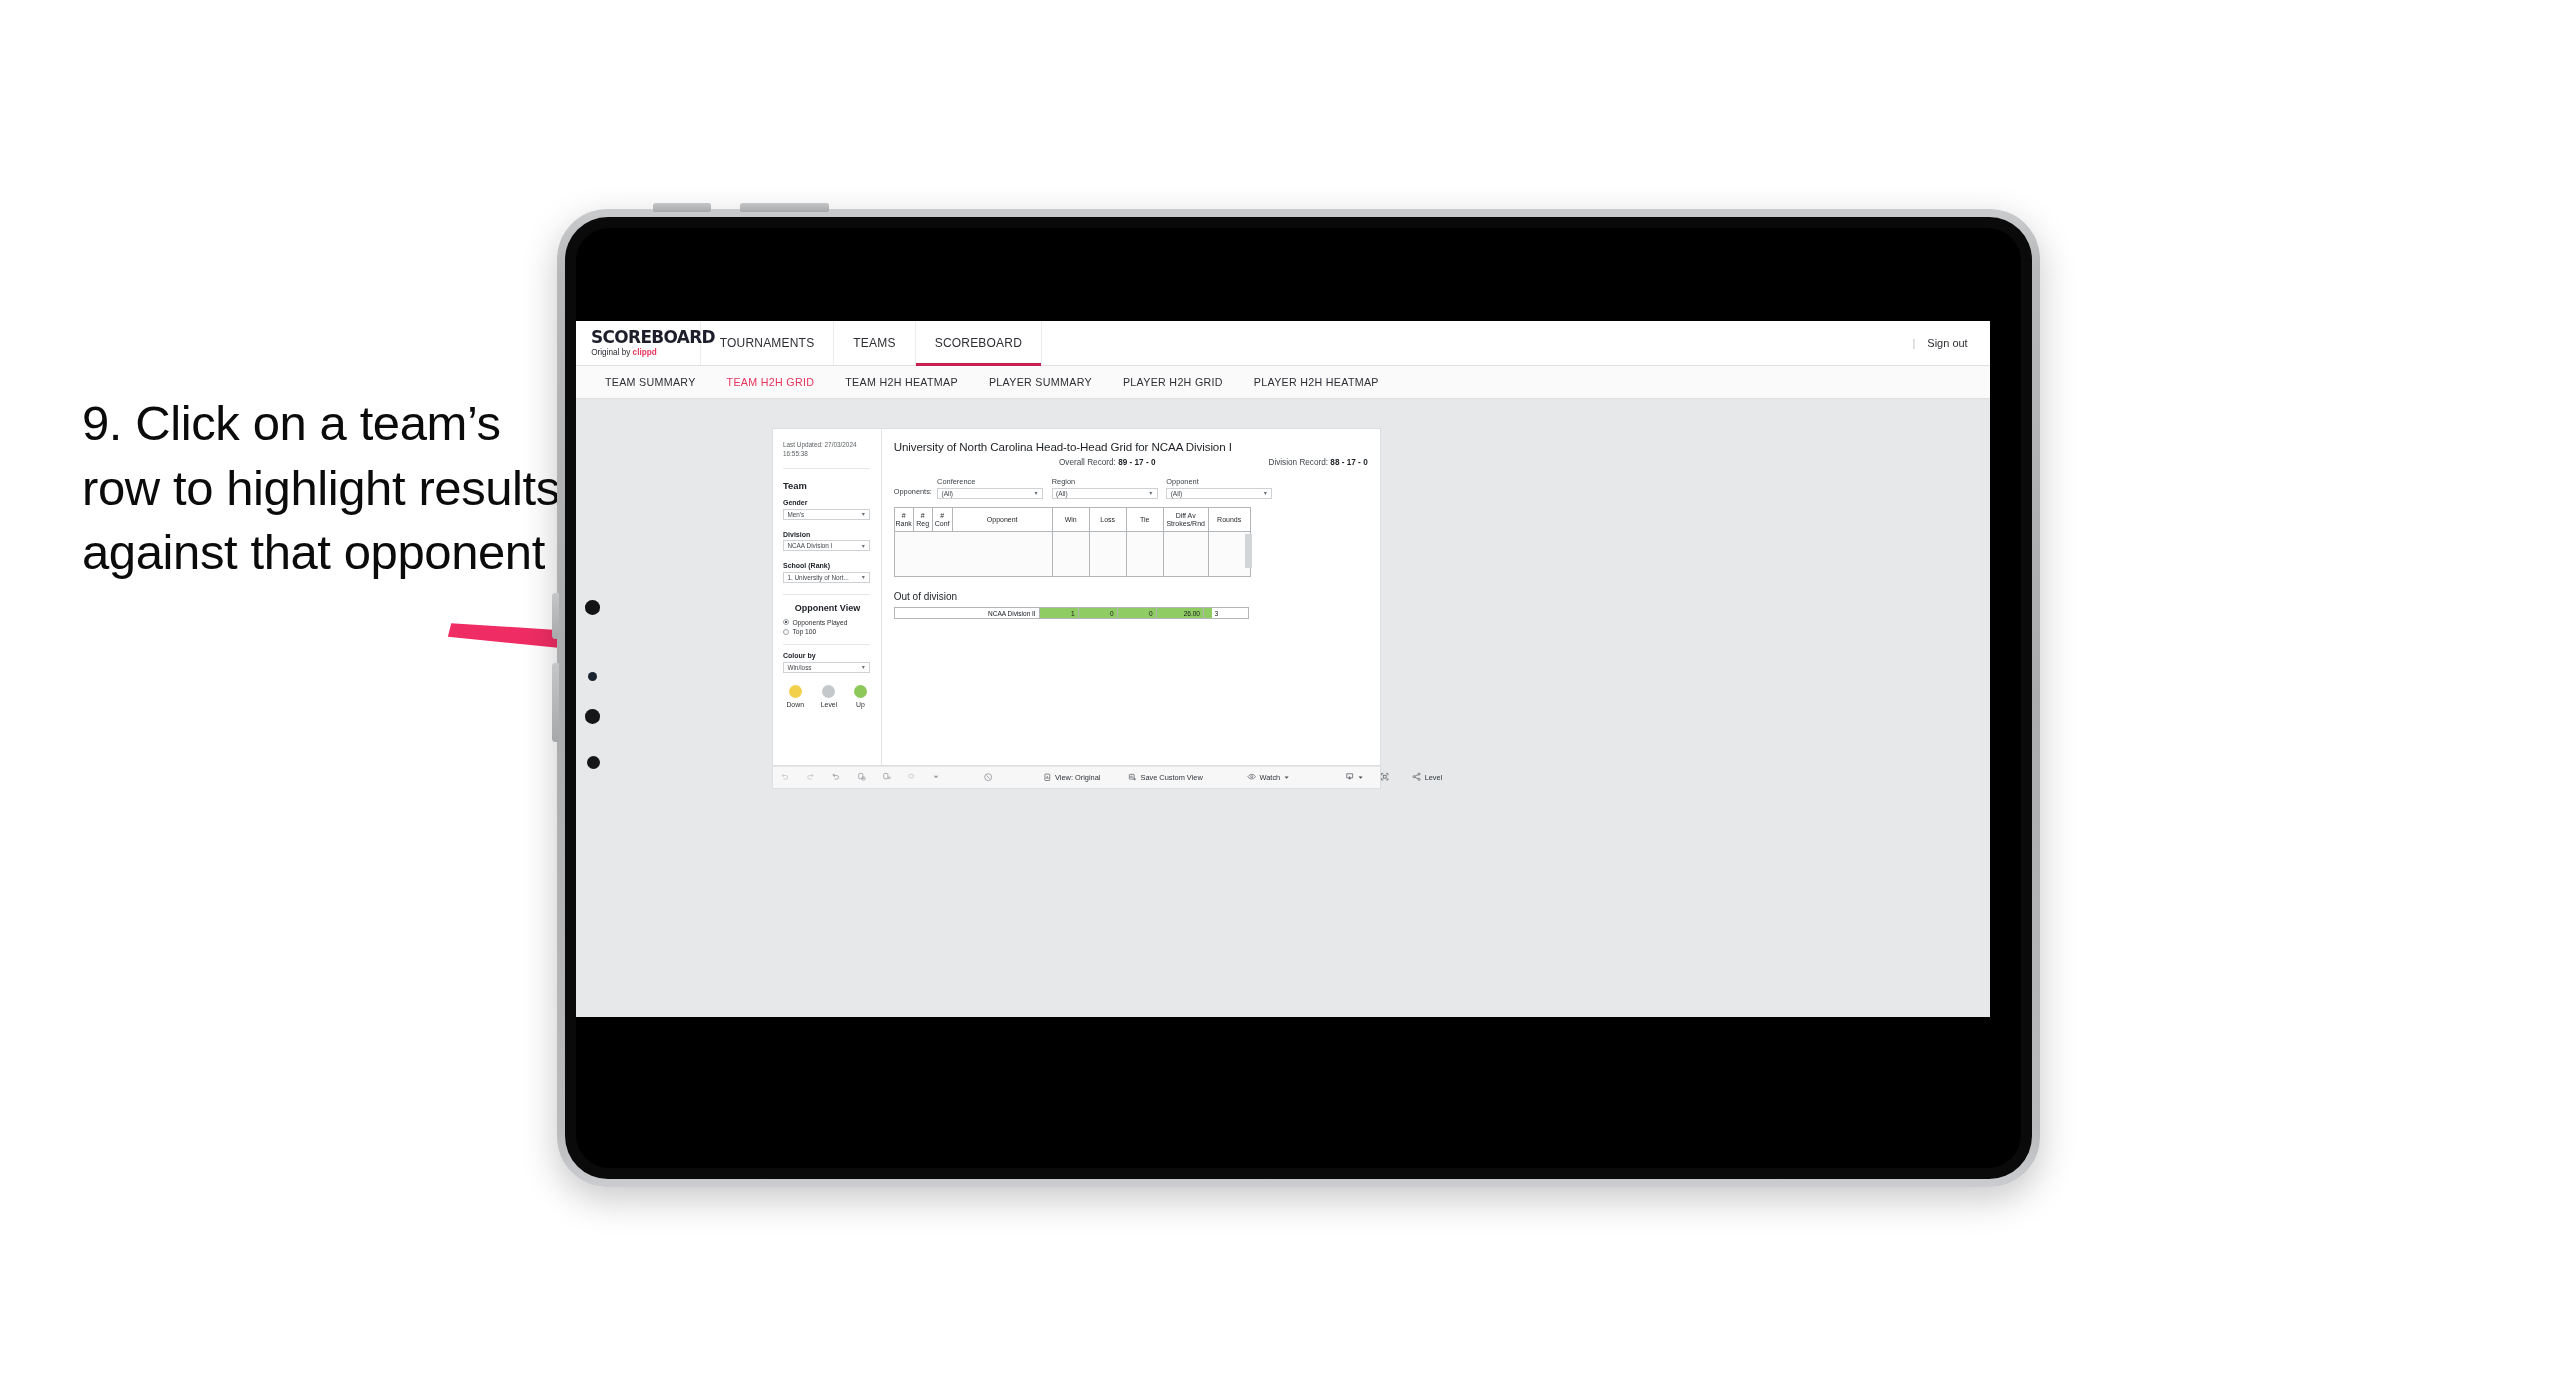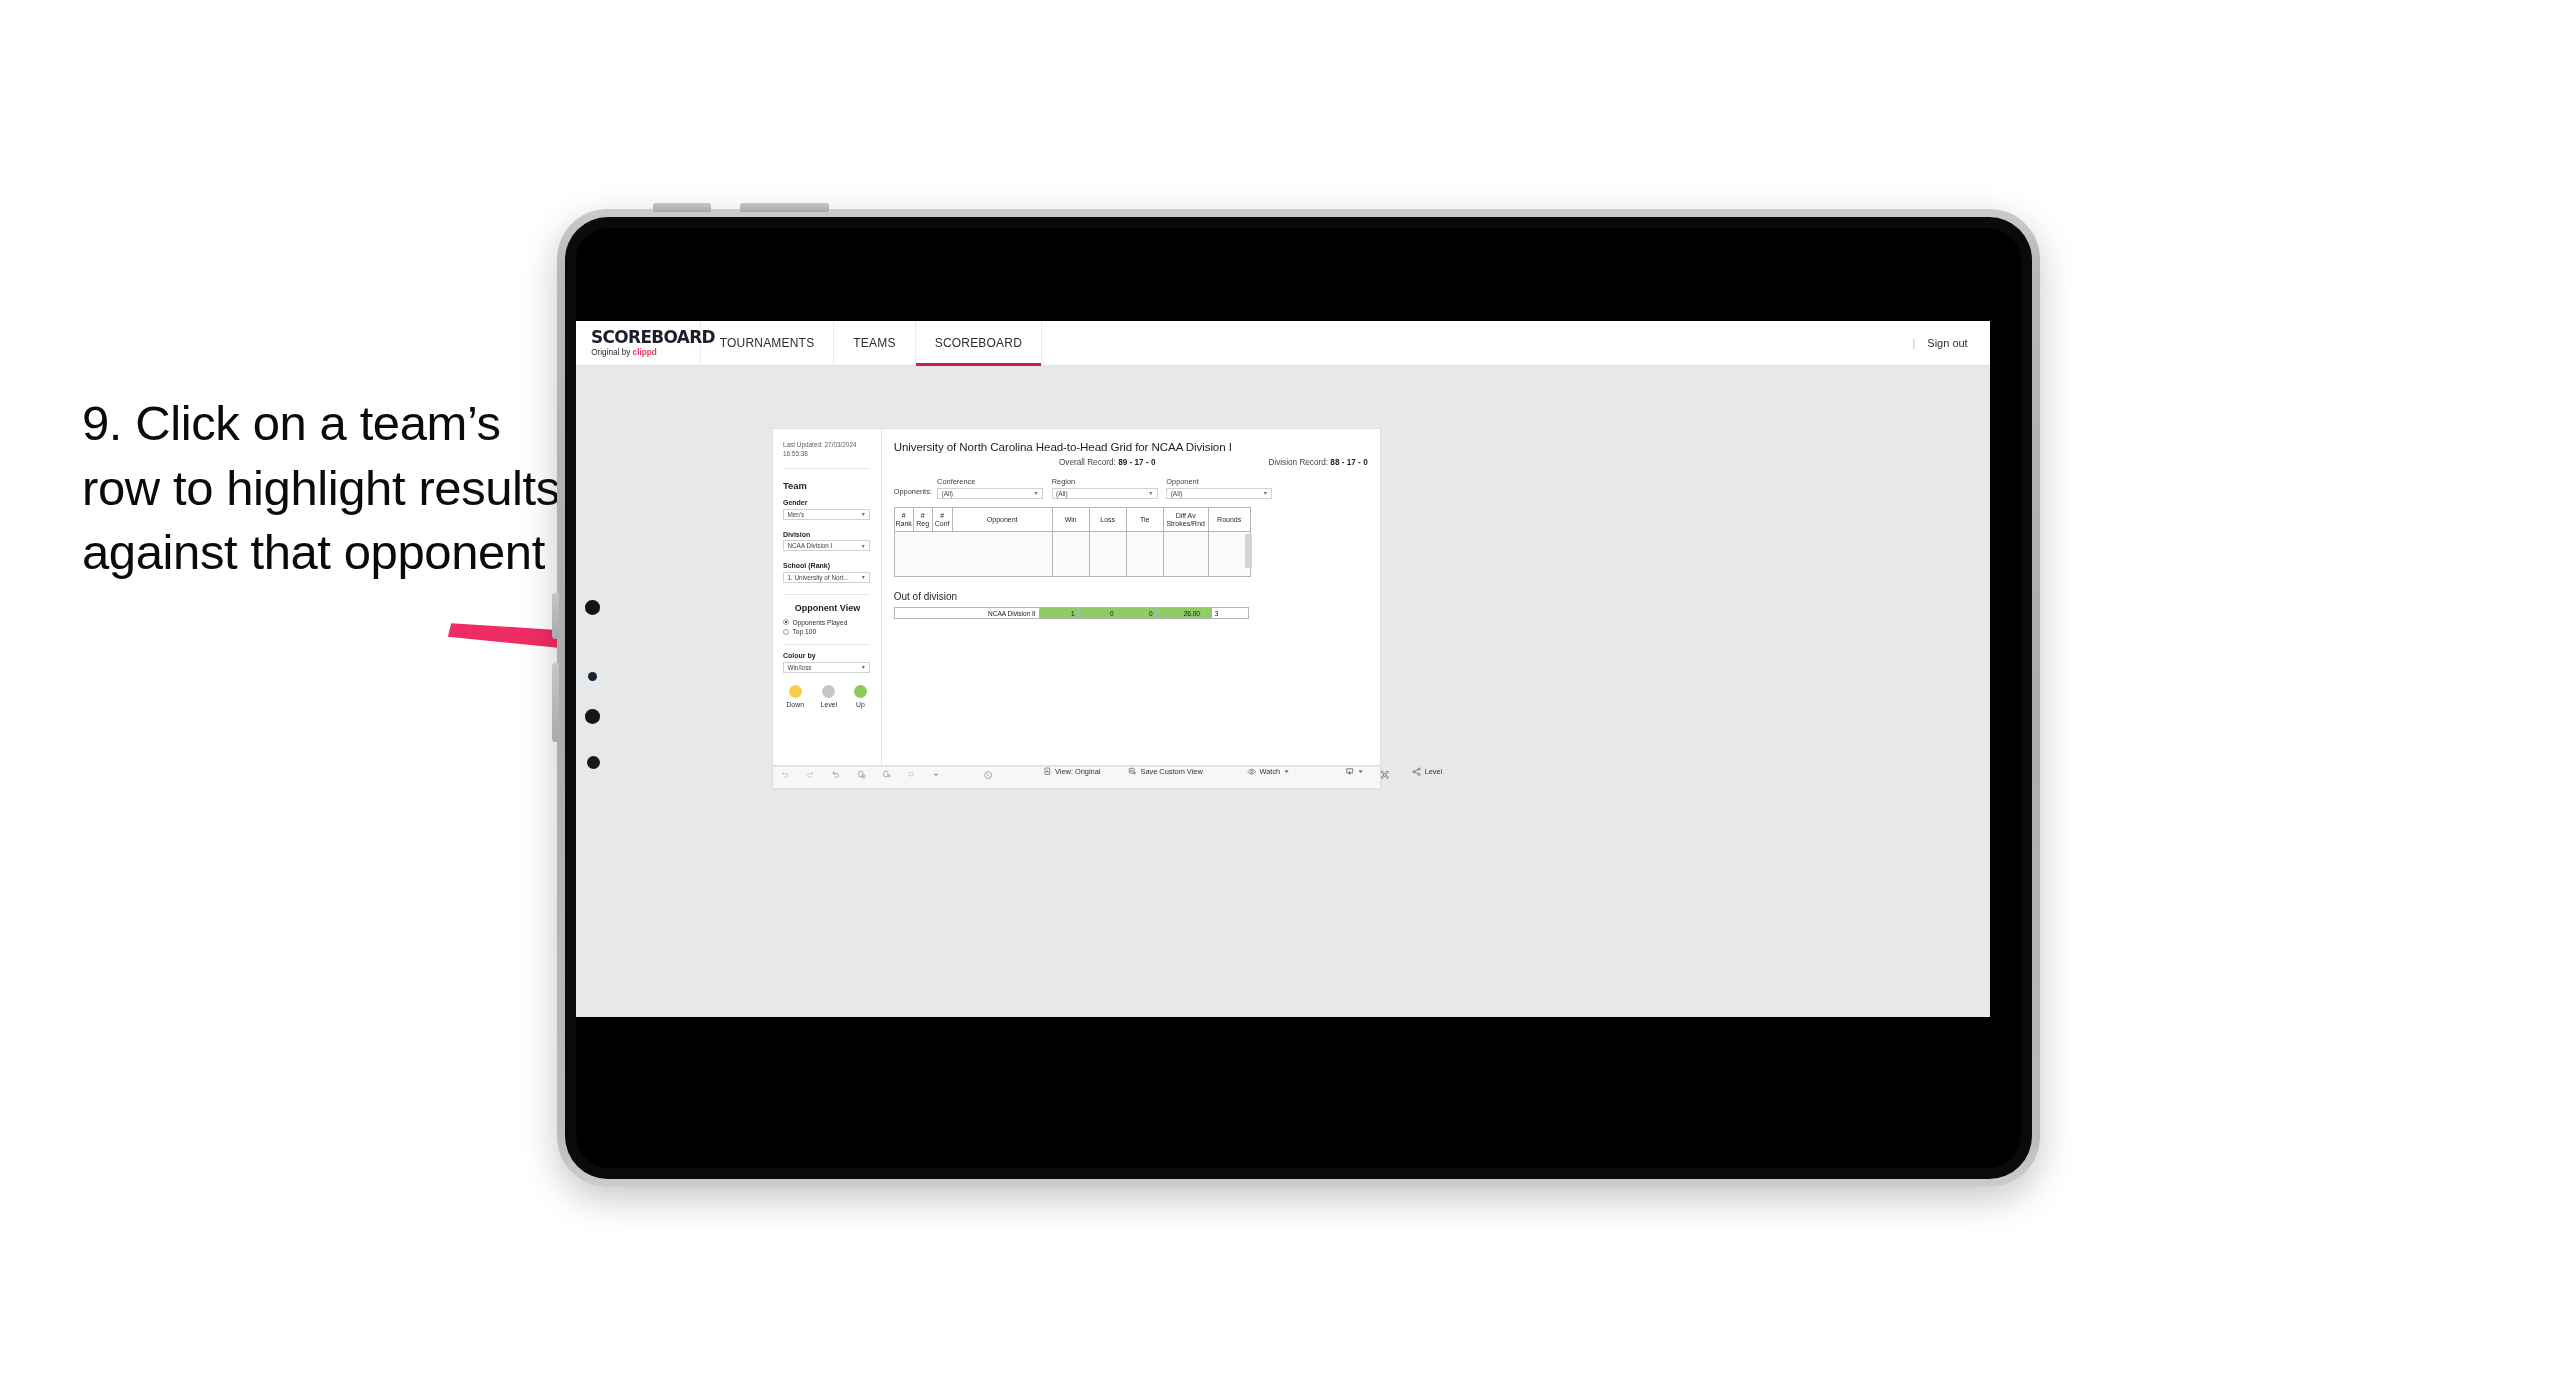--- a/index.html
+++ b/index.html
@@ -209,21 +209,21 @@
   #outdiv td { border:0.9px solid #b3b6b9; height: 11px; font-size: 6.5px; color:#11161b; }
   #outdiv td.label { text-align:right; padding-right:3.4px; background:#fff; }
   #outdiv td.val { text-align:right; padding-right:3.4px; background:#8fcc63; }
   #outdiv td.rounds { position:relative; padding:0; background:#fff; }
 
   
   #toolbar {
     position:absolute; left: 196px; top: 445px;
     width: 609px; height: 23px;
     background:#f7f7f8; border:0.9px solid #dcdee0; border-top: 0.9px solid #e4e6e8;
-    display:flex; align-items:flex-start; padding-left: 7.7px; gap: 16px;
+    display:flex; align-items:center; padding-left: 7.7px; gap: 16px;
   }
   .tb-ico { width: 19px; height: 17px; display:flex; align-items:center; justify-content:center; cursor:pointer; }
   .tb-sep { width:0.9px; height:11px; background:#d3d5d7; margin: 0 6px; }
   .tb-txt { display:flex; align-items:center; gap:3.4px; font-size:7.4px; color:#2f3337; padding: 0 6px; cursor:pointer; white-space:nowrap;}
   #tb-spacer { flex:1; }
   svg.i { display:block; }
 </style>
 </head>
 <body>
 
@@ -249,20 +249,28 @@
             <div class="topnav-item">TOURNAMENTS</div>
             <div class="topnav-item">TEAMS</div>
             <div class="topnav-item active">SCOREBOARD</div>
             <div id="topnav-spacer"></div>
             <div id="signout-wrap">
               <span class="divider">|</span>
               <span id="signout">Sign out</span>
             </div>
           </div>
 
+          <div id="subnav">
+            <div class="subnav-item">TEAM SUMMARY</div>
+            <div class="subnav-item active">TEAM H2H GRID</div>
+            <div class="subnav-item">TEAM H2H HEATMAP</div>
+            <div class="subnav-item">PLAYER SUMMARY</div>
+            <div class="subnav-item">PLAYER H2H GRID</div>
+            <div class="subnav-item">PLAYER H2H HEATMAP</div>
+          </div>
 
           <div id="dash">
 
             <div id="sidebar">
               <div class="last-upd">Last Updated: 27/03/2024 16:55:38</div>
               <div class="hr"></div>
               <div class="sb-title">Team</div>
 
               <div class="sb-label">Gender</div>
               <div class="sb-select">

